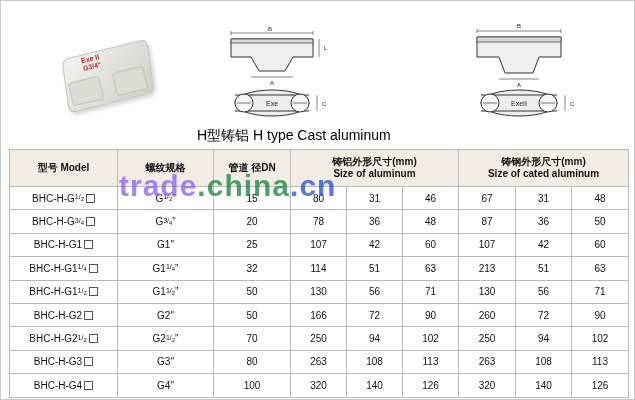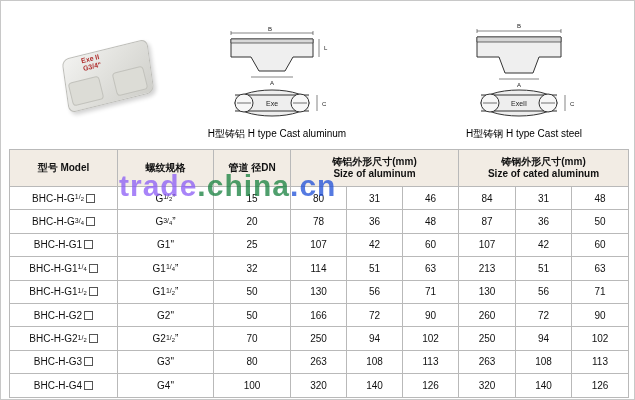--- a/index.html
+++ b/index.html
@@ -73,21 +73,21 @@
   .draw {
     position: absolute;
     text-align: center;
   }
   .draw-alu { left: 196px; top: 26px; width: 150px; }
   .draw-steel { left: 448px; top: 22px; width: 140px; }
 
   .svgwrap { display: block; margin: 0 auto; }
 
   .caption {
-    font-size: 10px;
+    font-size: 14px;
     color: #000;
     margin-top: 4px;
     white-space: nowrap;
   }
   .cap-alu { position: absolute; left: 196px; top: 122px; width: 160px; text-align: center; }
   .cap-steel { position: absolute; left: 448px; top: 122px; width: 150px; text-align: center; }
 
   
   .table-wrap {
     position: absolute;
@@ -222,21 +222,20 @@
         <circle cx="41" cy="80" r="9" fill="#f7f7f7" stroke="#333" stroke-width="1"></circle>
         <circle cx="99" cy="80" r="9" fill="#f7f7f7" stroke="#333" stroke-width="1"></circle>
         <line x1="34" y1="80" x2="48" y2="80" stroke="#333" stroke-width="0.7"></line>
         <line x1="92" y1="80" x2="106" y2="80" stroke="#333" stroke-width="0.7"></line>
         <text x="70" y="83" font-size="7" text-anchor="middle" fill="#222" font-family="Liberation Sans, sans-serif">ExeII</text>
         <line x1="116" y1="72" x2="116" y2="88" stroke="#333" stroke-width="0.6"></line>
         <text x="121" y="83" font-size="6" fill="#222" font-family="Liberation Sans, sans-serif">C</text>
       </svg>
     </div>
 
-    <div class="caption cap-steel">H型铸钢 H type Cast steel</div>
   </div>
 
   <div class="table-wrap">
     <table class="spec">
       <colgroup>
         <col style="width:108px">
         <col style="width:96px">
         <col style="width:77px">
         <col style="width:56px">
         <col style="width:56px">
@@ -262,21 +261,21 @@
         <tr></tr>
       </thead>
       <tbody>
         <tr>
           <td class="model"><span>BHC-H-G</span><span class="frac"><sup>1</sup>/<sub>2</sub></span><span class="sq"></span></td>
           <td class="thread"><span>G</span><span class="frac"><sup>1</sup>/<sub>2</sub></span>”</td>
           <td>15</td>
           <td>80</td>
           <td>31</td>
           <td>46</td>
-          <td>84</td>
+          <td>67</td>
           <td>31</td>
           <td>48</td>
         </tr>
         <tr>
           <td class="model"><span>BHC-H-G</span><span class="frac"><sup>3</sup>/<sub>4</sub></span><span class="sq"></span></td>
           <td class="thread"><span>G</span><span class="frac"><sup>3</sup>/<sub>4</sub></span>”</td>
           <td>20</td>
           <td>78</td>
           <td>36</td>
           <td>48</td>

